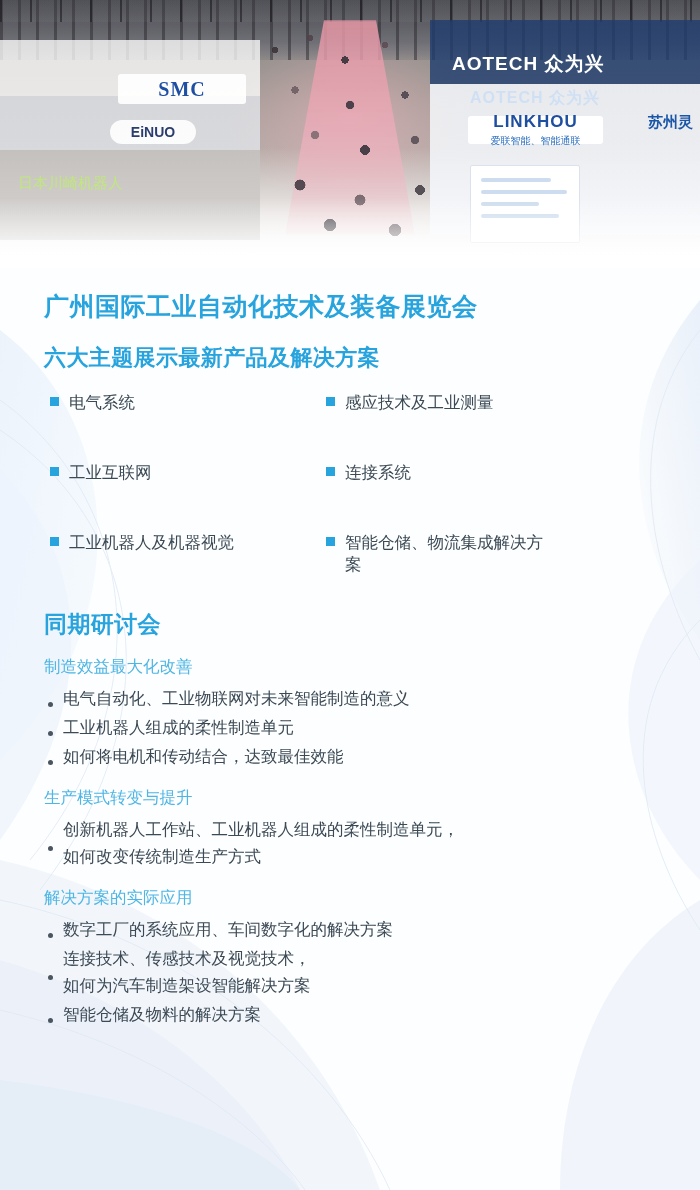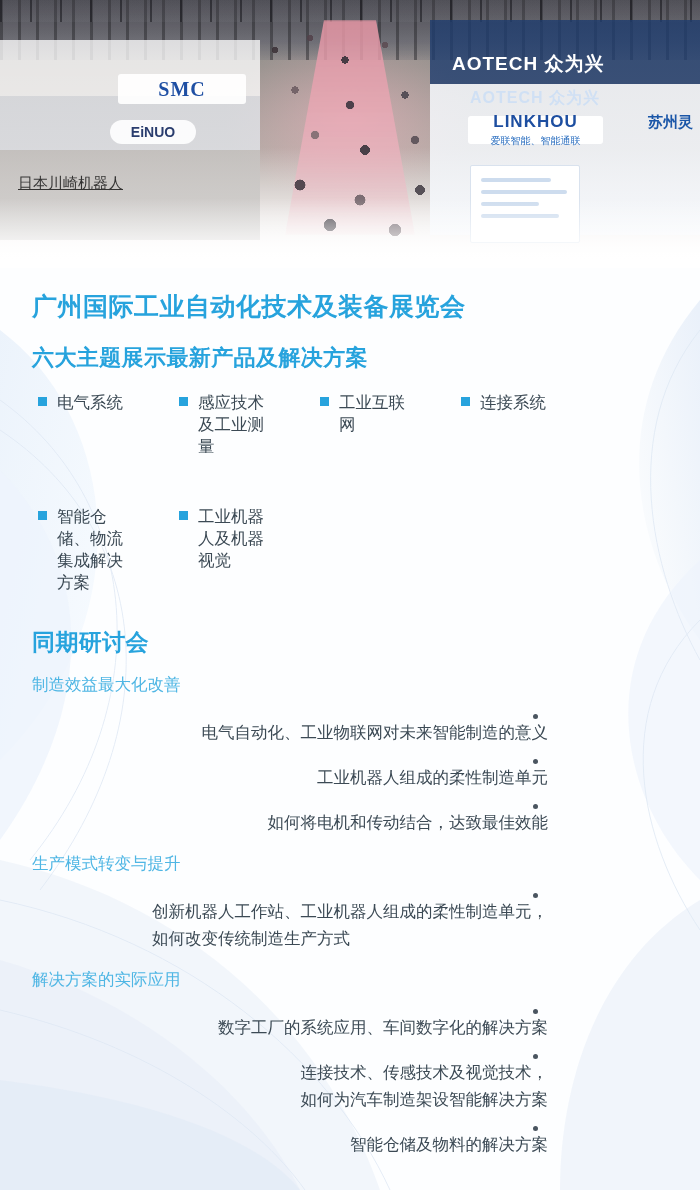--- a/index.html
+++ b/index.html
@@ -96,23 +96,22 @@
   }
   .sign-einuo {
     position:absolute; top: 120px; left: 110px; width: 86px; height: 24px;
     background: rgba(255,255,255,0.9);
     border-radius:12px;
     display:flex; align-items:center; justify-content:center;
     color:#2a3d6e; font-weight:bold; font-size:14px;
   }
   .sign-jp {
     position:absolute; top: 172px; left: 18px; width: 160px; height: 22px;
-    color:#000000; font-size:15px; display:flex; align-items:center;
+    color:#bef264; font-size:15px; display:flex; align-items:center;
     opacity:0.75;
-    text-decoration:underline;
   }
   
   .booth-right {
     position:absolute; top: 20px; left: 430px; width: 270px; height: 215px;
     background:
       linear-gradient(to bottom, rgba(30,60,110,0.85) 0 30%, rgba(245,248,252,0.92) 30% 100%);
     opacity:0.93;
   }
   .sign-aotech {
     position:absolute; top:52px; left:452px; width:180px; height:24px;
@@ -146,21 +145,21 @@
   }
 
   
   .bg-deco { position:absolute; inset:0; pointer-events:none; }
 
   
   .content {
     position: absolute;
     top: 268px; left: 0;
     width: 596px;
-    padding: 22px 48px 0 32px;
+    padding: 22px 48px 0 44px;
   }
   h1.title {
     color: #27a3dd;
     font-size: 25px;
     font-weight: bold;
     letter-spacing: 0.5px;
     margin-bottom: 20px;
   }
   p.intro {
     color: #3c4a55;
@@ -171,21 +170,21 @@
   }
   h2.subtitle {
     color: #27a3dd;
     font-size: 22px;
     font-weight: bold;
     margin-bottom: 18px;
     letter-spacing: 0.4px;
   }
   .topics {
     display: grid;
-    grid-template-columns: 1fr 1fr 1fr 1fr;
+    grid-template-columns: 1fr 1fr;
     column-gap: 4px;
     row-gap: 9px;
     margin-bottom: 34px;
     gap: 48px;
   }
   .topic {
     display: flex;
     align-items: flex-start;
     font-size: 16.5px;
     color: #3c4a55;
@@ -206,26 +205,25 @@
     letter-spacing: 0.4px;
   }
   .sem-block { margin-bottom: 17px; }
   .sem-head {
     color: #4fb6e4;
     font-size: 16.5px;
     margin-bottom: 7px;
   }
   .sem-item {
     display: flex;
-    align-items: flex-end;
+    align-items: center;
     color: #3c4a55;
     font-size: 16.5px;
     line-height: 27px;
     margin-bottom: 2px;
-    flex-direction: column;
   }
   .dot {
     flex: 0 0 auto;
     width: 5px; height: 5px;
     border-radius: 50%;
     background: #4a5560;
     margin: 11px 10px 0 4px;
   }
   .sem-text { white-space: pre-line; }
 </style>
@@ -311,25 +309,25 @@
       <div class="topic">
         <span class="sq"></span>
         <span>工业互联网</span>
       </div>
       <div class="topic">
         <span class="sq"></span>
         <span>连接系统</span>
       </div>
       <div class="topic">
         <span class="sq"></span>
+        <span>工业机器人及机器视觉</span>
+      </div>
+      <div class="topic">
+        <span class="sq"></span>
         <span>智能仓储、物流集成解决方案</span>
-      </div>
-      <div class="topic">
-        <span class="sq"></span>
-        <span>工业机器人及机器视觉</span>
       </div>
     </div>
 
     <h2 class="seminar">同期研讨会</h2>
 
     <div class="sem-block">
       <div class="sem-head">制造效益最大化改善</div>
       <div class="sem-item">
         <span class="dot"></span>
         <span class="sem-text">电气自动化、工业物联网对未来智能制造的意义</span>

